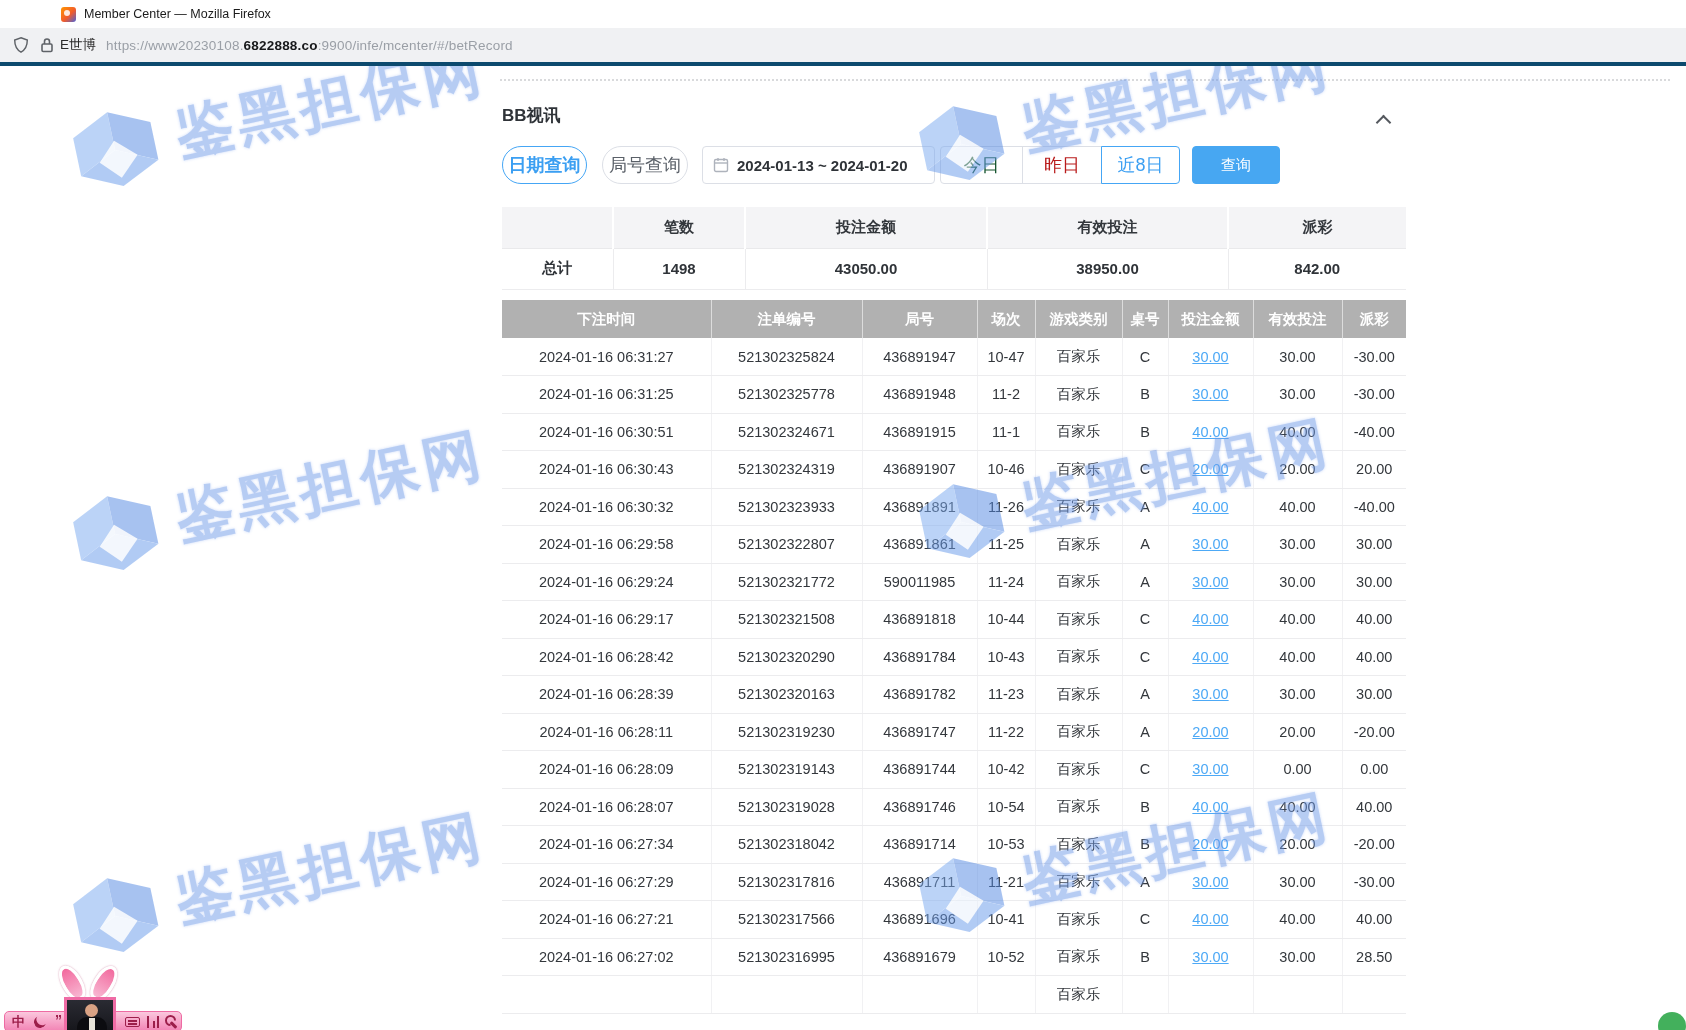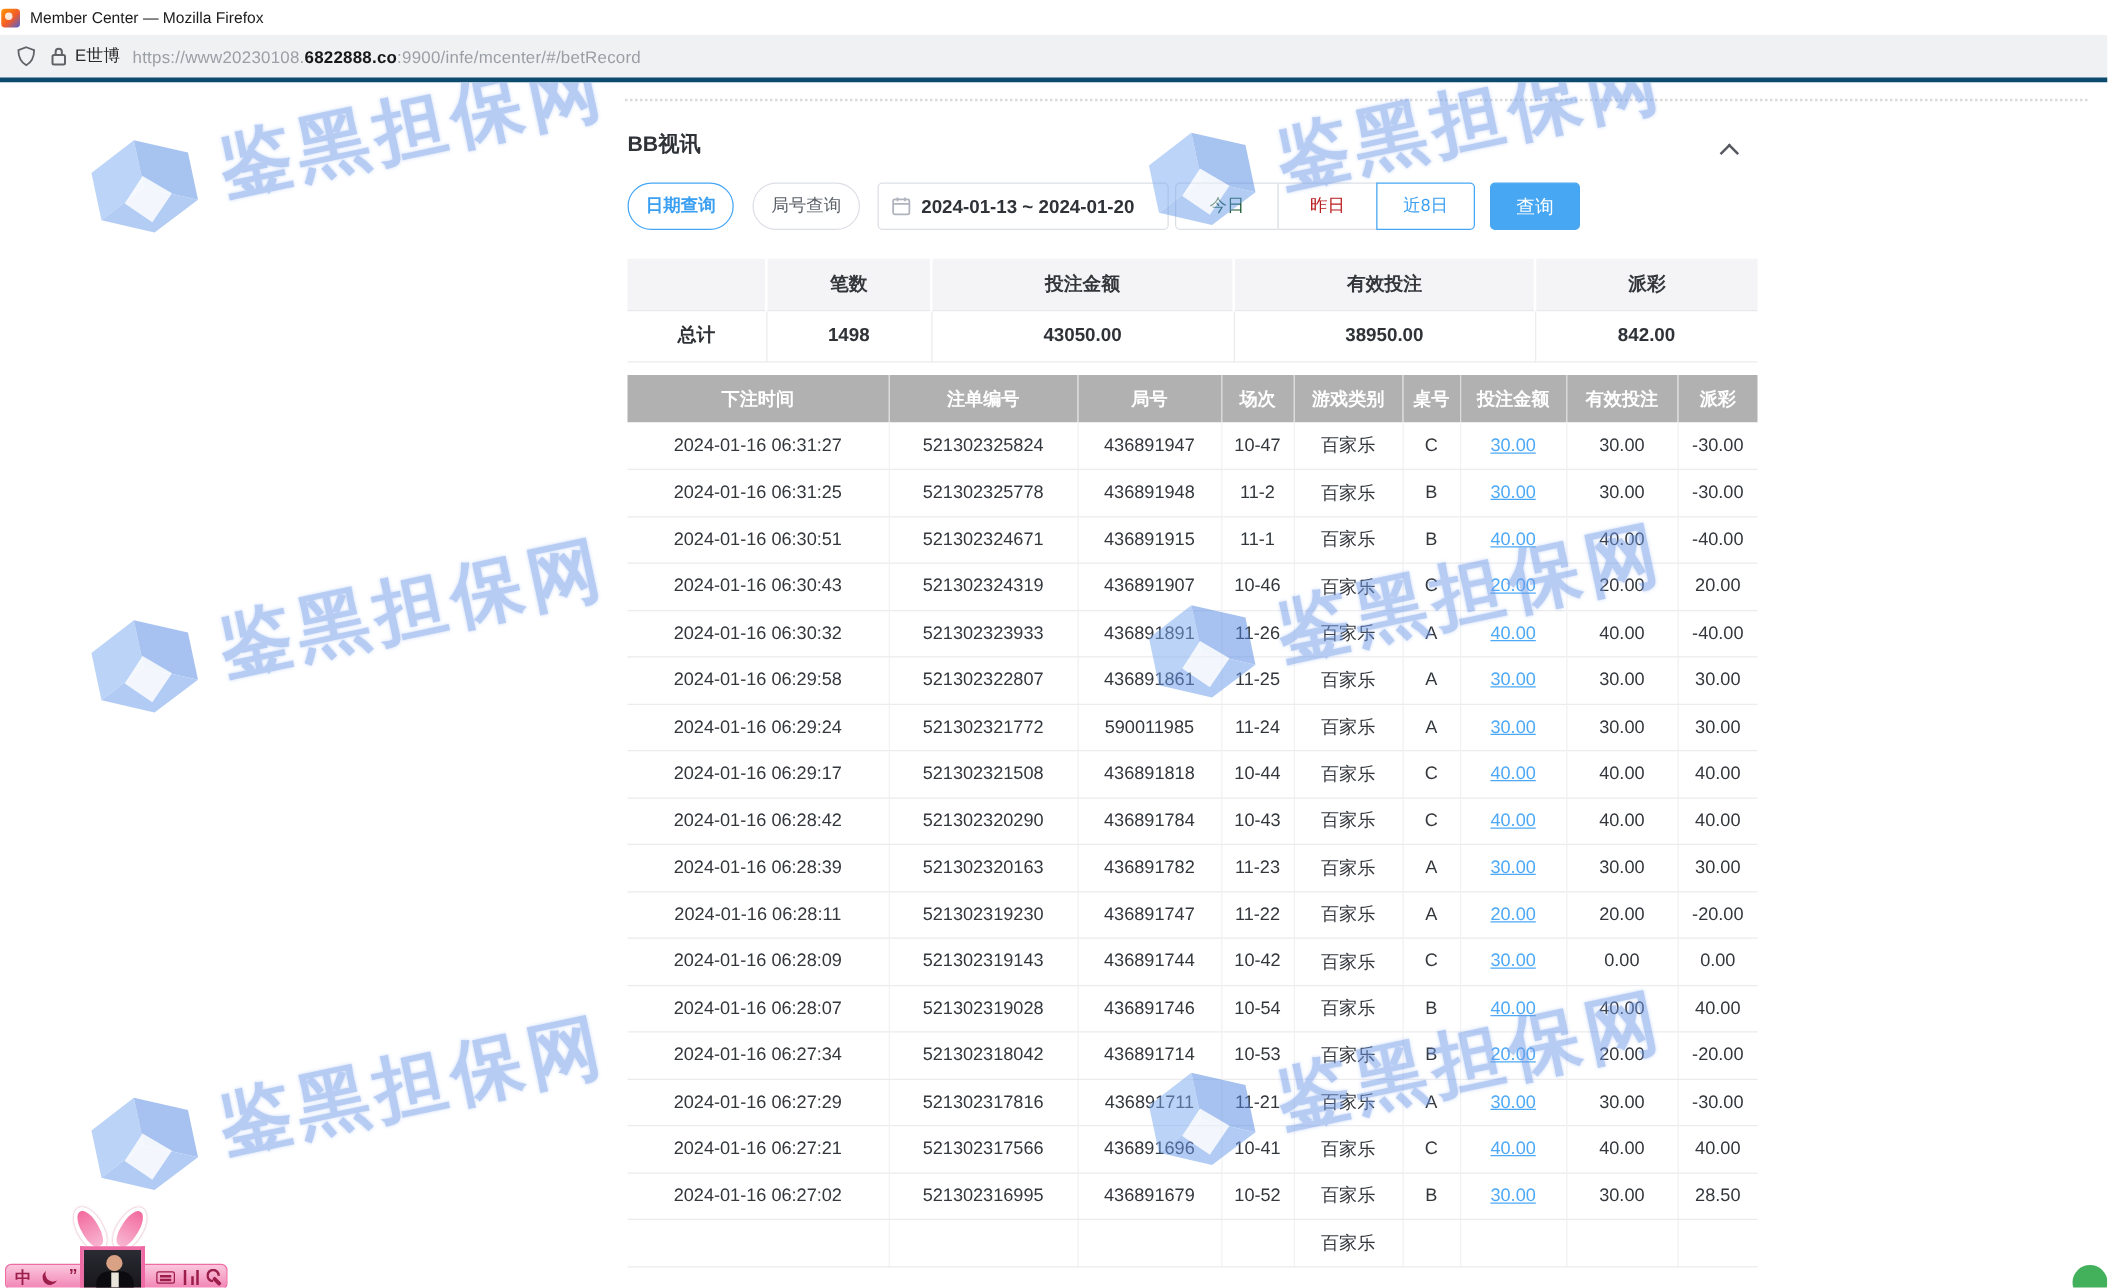--- a/index.html
+++ b/index.html
@@ -1,20 +1,20 @@
 <!DOCTYPE html>
 <html><head>
 <meta charset="utf-8">
 <style>
   * { margin:0; padding:0; box-sizing:border-box; }
   html,body { width:1686px; height:1030px; overflow:hidden; background:#fff;
     font-family:"Liberation Sans","DejaVu Sans",sans-serif; }
 
   
-  .titlebar { height:28px; background:#fff; display:flex; align-items:center; padding-left:1px; }
+  .titlebar { height:28px; background:#fff; display:flex; align-items:center; padding-left:15px;margin-left:46px; }
   .ff-icon { width:15px; height:15px; border-radius:3px;
     background:linear-gradient(135deg,#ff9500 0%,#f25c2a 55%,#4a63d8 100%); position:relative; }
   .ff-icon::after { content:""; position:absolute; left:3px; top:3px; width:6px; height:6px;
     border-radius:50%; background:rgba(255,255,255,.85); }
   .win-title { font-size:12.5px; color:#1b1b1b; margin-left:8px; }
 
   .urlbar { height:38px; background:#f0f1f3; border-bottom:4px solid #0c4a6e;
     display:flex; align-items:center; padding-left:12px; }
   .urlbar svg { flex:0 0 auto; }
   .site-label { font-size:13.5px; color:#2a2a2a; margin:0 10px 0 6px; }
@@ -29,32 +29,32 @@
   .content { position:absolute; left:502px; top:0; width:904px; }
 
   .section-title { position:absolute; left:0; top:38px; font-size:17px; font-weight:bold; color:#2f3338; }
   .collapse-icon { position:absolute; left:876px; top:48px; width:13px; height:13px; cursor:pointer; }
   .collapse-icon::before { content:""; position:absolute; left:0; top:3px; width:9px; height:9px;
     border-left:2px solid #55595f; border-top:2px solid #55595f; transform:rotate(45deg); }
 
   
   .filters { position:absolute; left:0; top:80px; height:40px; width:904px; }
   .btn { position:absolute; top:0; height:38px; background:#fff; border:1px solid #dcdfe6;
-    font-size:14px; color:#5a6068; display:flex; align-items:center; justify-content:center;
+    font-size:18px; color:#5a6068; display:flex; align-items:center; justify-content:center;
     cursor:pointer; }
   .btn-date-query { left:0; width:85px; border-radius:19px; border-color:#45a6f5; color:#3b9ff2; font-weight:bold; }
   .btn-round-query { left:100px; width:86px; border-radius:19px; }
   .date-box { position:absolute; left:200px; top:0; width:233px; height:38px; background:#fff;
     border:1px solid #dcdfe6; border-radius:4px; display:flex; align-items:center;
     padding:0 10px; gap:8px; cursor:pointer; }
   .date-box .date-text { font-size:15px; font-weight:bold; color:#2f3338; white-space:nowrap; }
   .btn-today    { left:438px; width:83px; border-radius:4px 0 0 4px; color:#14532d; }
   .btn-yesterday{ left:520px; width:80px; color:#b91c1c; }
   .btn-last8    { left:599px; width:79px; border-radius:0 4px 4px 0; border-color:#45a6f5; color:#3b9ff2; z-index:2; }
-  .btn-search   { left:690px; width:72px; background:#47a7f2; border-color:#47a7f2; color:#fff;
+  .btn-search   { left:690px; width:88px; background:#47a7f2; border-color:#47a7f2; color:#fff;
     font-size:15px; border-radius:4px; }
 
   
   .summary { position:absolute; left:0; top:141px; width:904px; border-collapse:collapse; table-layout:fixed; }
   .summary th { height:41px; background:#f4f4f6; font-size:15px; font-weight:bold; color:#33373c;
     text-align:center; border-right:2px solid #fff; border-bottom:1px solid #e9e9eb; }
   .summary th:last-child { border-right:none; }
   .summary td { height:41px; background:#fff; font-size:15px; font-weight:bold; color:#2f3338;
     text-align:center; border-right:1px solid #ececee; border-bottom:1px solid #ececee; }
   .summary td:last-child { border-right:none; }

